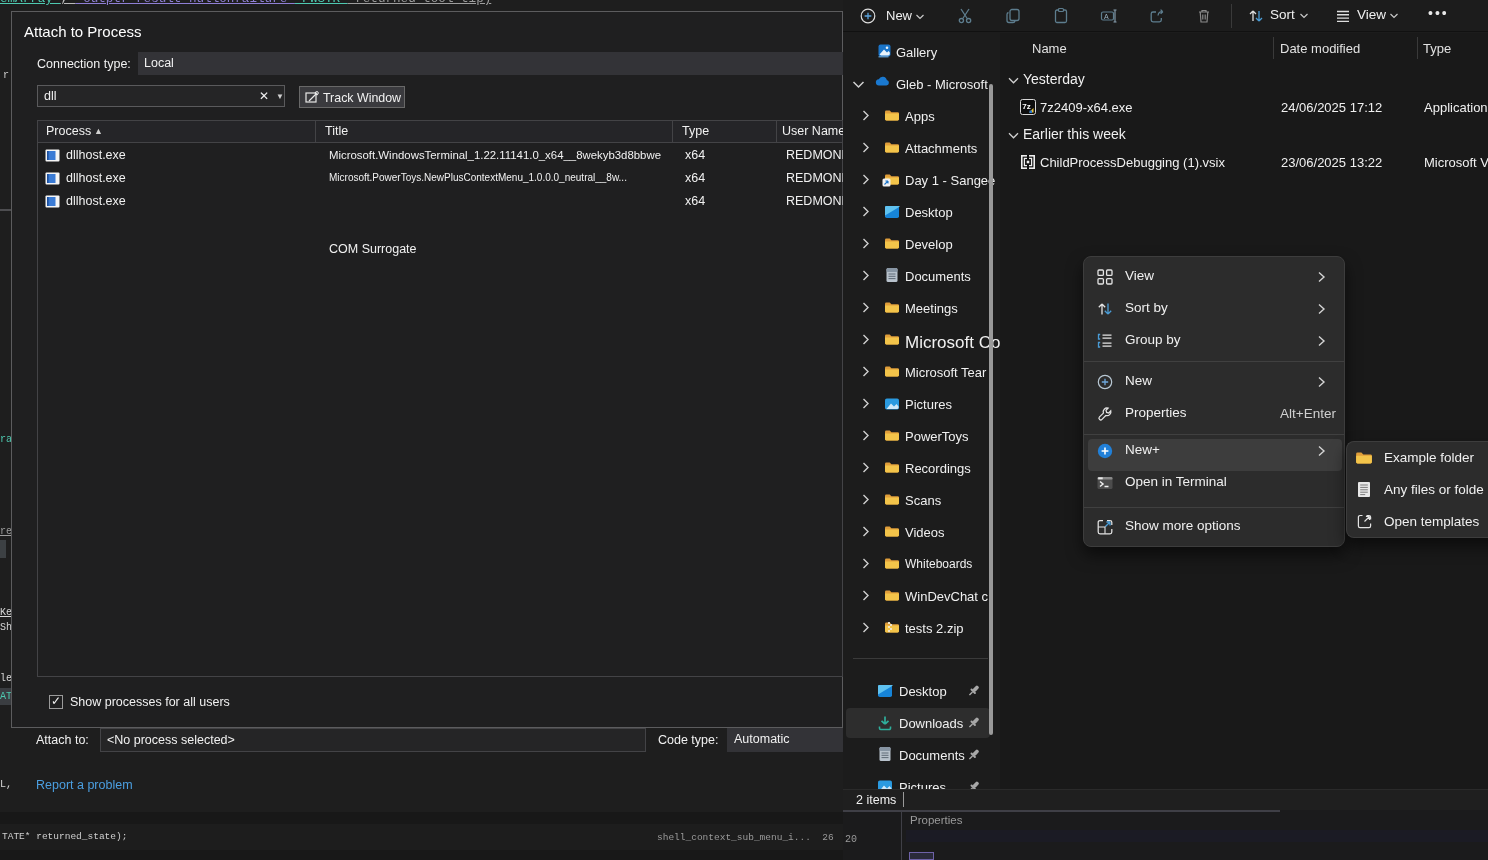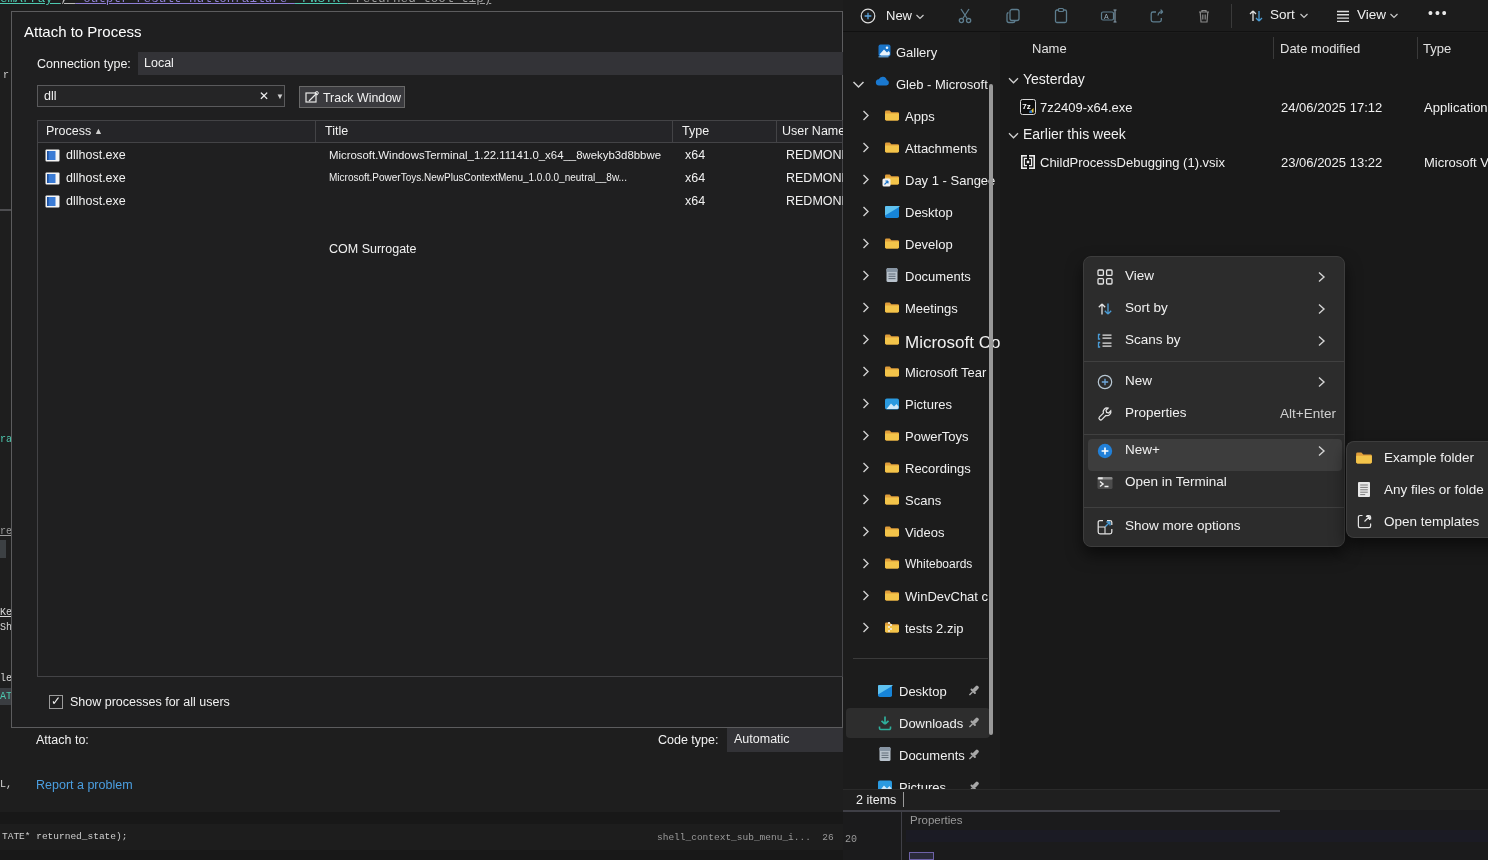--- a/index.html
+++ b/index.html
@@ -108,20 +108,23 @@
         <div class="abs" style="left:647px;top:4px;">x64</div>
         <div class="abs" style="left:748px;top:4px;">REDMOND</div>
       </div>
     </div>
 
     <div class="abs" style="left:37px;top:683px;width:14px;height:14px;background:#1f1f20;border:1px solid #9a9a9a;">
       <div class="abs" style="left:1px;top:-2px;color:#f1f1f1;font-size:12px;">✓</div>
     </div>
     <div class="abs" style="left:58px;top:683px;">Show processes for all users</div>
     <div class="abs" style="left:24px;top:721px;">Attach to:</div>
+    <div class="abs" style="left:88px;top:716px;width:546px;height:24px;background:#252526;border:1px solid #434346;">
+      <div class="abs" style="left:6px;top:4px;">&lt;No process selected&gt;</div>
+    </div>
     <div class="abs" style="left:646px;top:721px;">Code type:</div>
     <div class="abs" style="left:715px;top:716px;width:117px;height:24px;background:#333337;">
       <div class="abs" style="left:7px;top:4px;">Automatic</div>
     </div>
     <div class="abs" style="left:24px;top:766px;color:#4b9fe1;">Report a problem</div>
   </div>
 
   <div class="abs" id="explorer" style="left:843px;top:0;width:645px;height:810px;background:#1c1c1c;color:#f0f0f0;font-size:13px;">
 
     <div class="abs" id="toolbar" style="left:0;top:0;width:645px;height:32px;background:#1c1c1c;border-bottom:1px solid #111;">
@@ -488,21 +491,21 @@
     </svg>
     <div class="abs" style="left:41px;top:43px;">Sort by</div>
     <svg class="abs" style="left:233px;top:46px;" width="9" height="12" viewBox="0 0 9 12">
         <path d="M2 1.5 L7 6 L2 10.5" fill="none" stroke="#d4d4d4" stroke-width="1.4"></path>
       </svg>
 
     <svg class="abs" style="left:13px;top:76px;" width="16" height="16" viewBox="0 0 16 16">
       <path d="M3.2 1.5 H1.5 V6 H3.2 M3.2 9.5 H1.5 V14 H3.2" fill="none" stroke="#4a9cd6" stroke-width="1.3"></path>
       <path d="M5.5 2.2 H14.5 M5.5 5.2 H14.5 M5.5 10.2 H14.5 M5.5 13.2 H14.5" stroke="#e4e4e4" stroke-width="1.3"></path>
     </svg>
-    <div class="abs" style="left:41px;top:75px;">Scans by</div>
+    <div class="abs" style="left:41px;top:75px;">Group by</div>
     <svg class="abs" style="left:233px;top:78px;" width="9" height="12" viewBox="0 0 9 12">
         <path d="M2 1.5 L7 6 L2 10.5" fill="none" stroke="#d4d4d4" stroke-width="1.4"></path>
       </svg>
 
     <div class="abs" style="left:0px;top:104px;width:260px;height:1px;background:#404040;"></div>
 
     <svg class="abs" style="left:13px;top:117px;" width="16" height="16" viewBox="0 0 16 16">
       <circle cx="8" cy="8" r="6.7" fill="none" stroke="#b9c8d4" stroke-width="1.2"></circle>
       <path d="M8 4.8 V11.2 M4.8 8 H11.2" stroke="#6fa8dc" stroke-width="1.3"></path>
     </svg>

